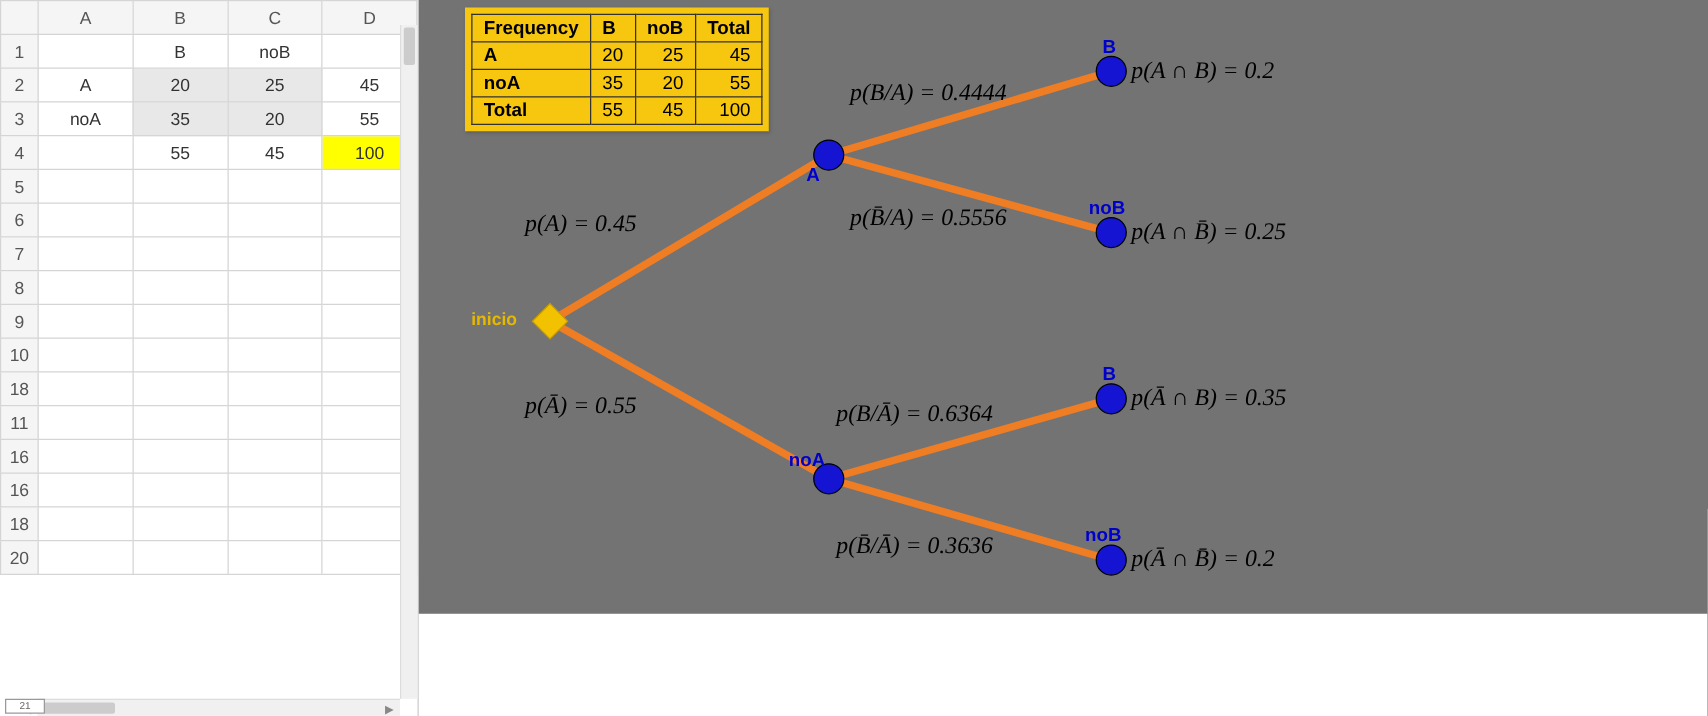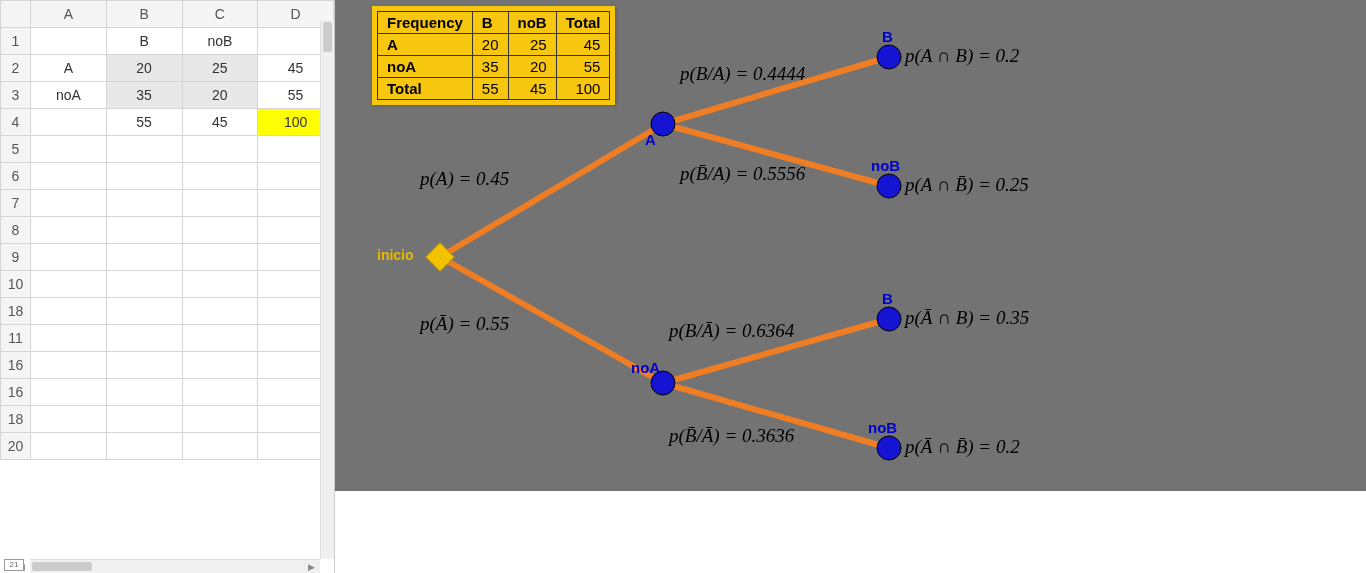--- a/index.html
+++ b/index.html
@@ -90,21 +90,21 @@
     font-size: 9px;
     color: #888;
   }
   .scrollbar-h .arrow-l { left: -12px; }
   .scrollbar-h .arrow-r { right: 2px; }
 
   .corner-icon {
     position: absolute;
     left: 4px;
     bottom: 2px;
-    width: 20px;
+    width: 32px;
     height: 12px;
     border: 1px solid #999;
     background: #fff;
     font-size: 8px;
     text-align: center;
     line-height: 10px;
     color: #666;
   }
 
   .canvas {

